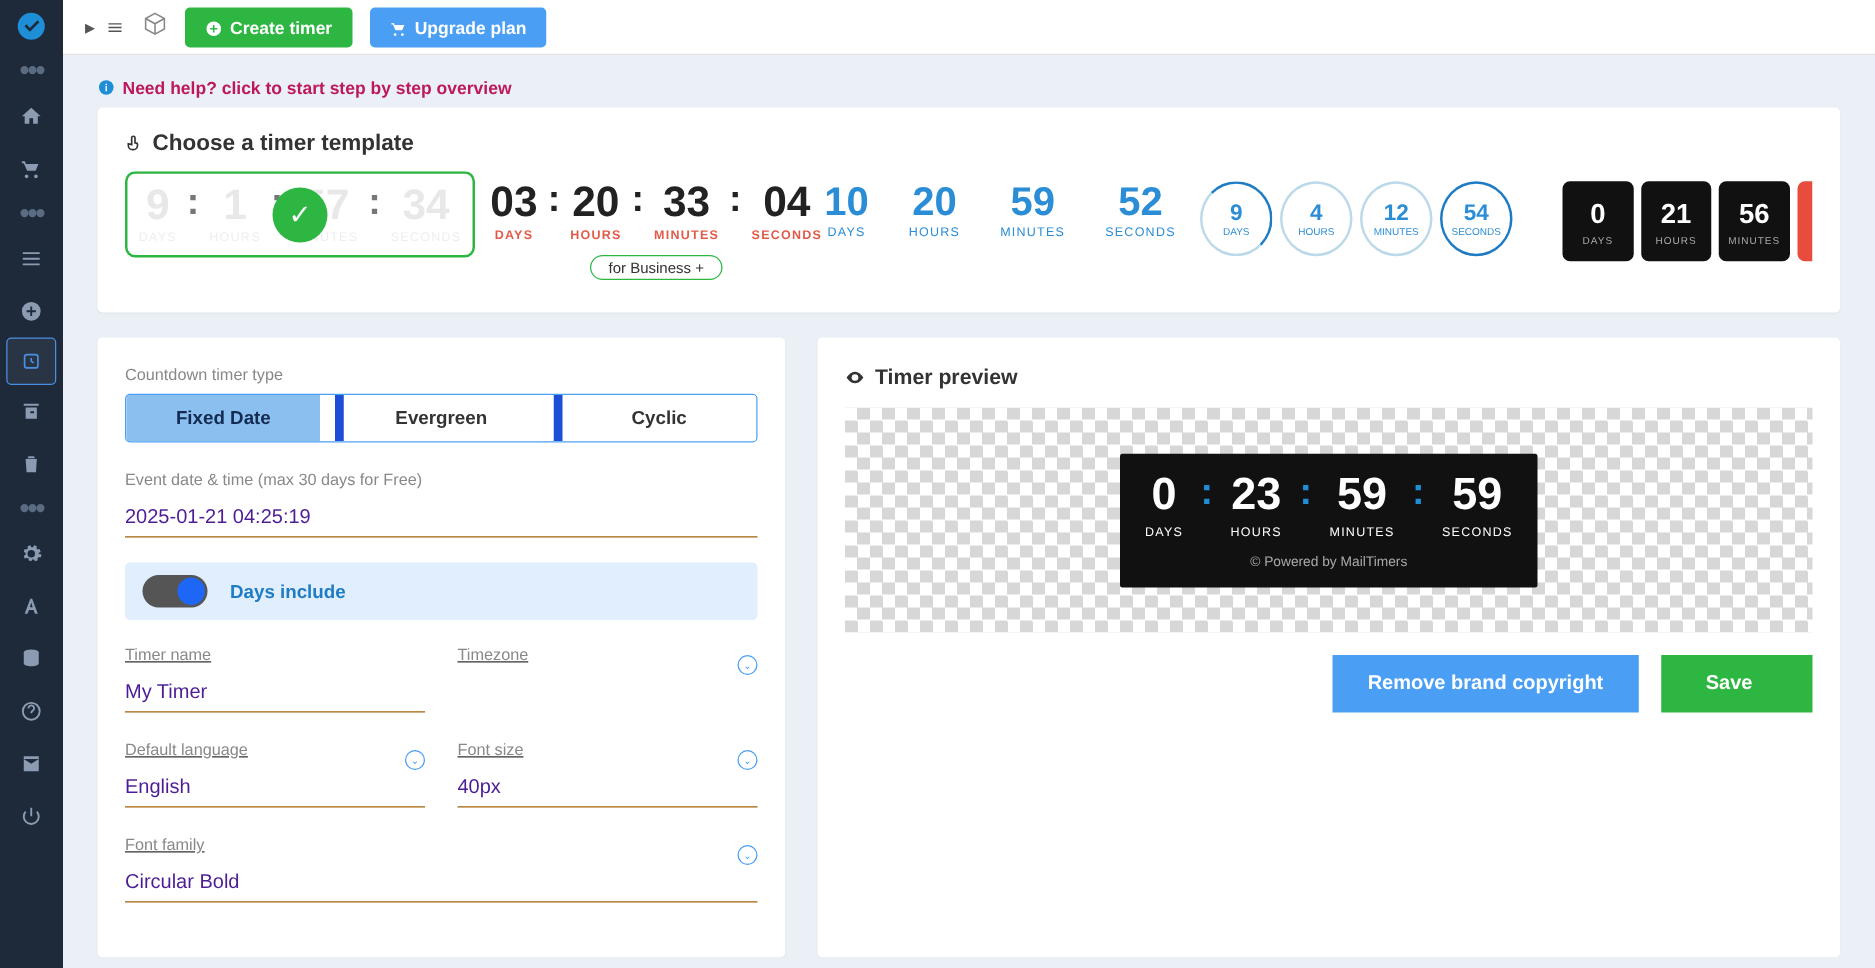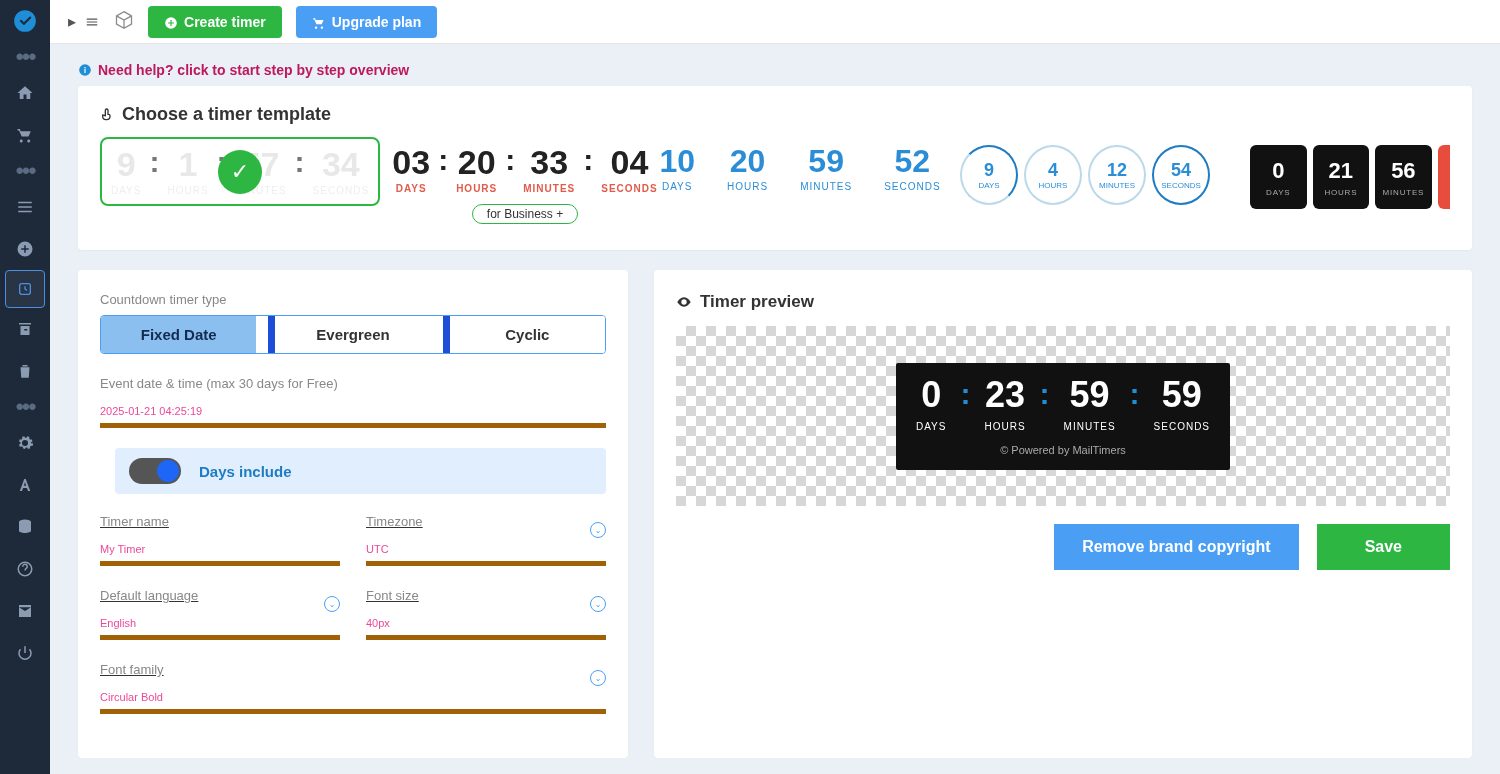--- a/index.html
+++ b/index.html
@@ -74,25 +74,25 @@
 .left-col, .right-col { background:#fff; border-radius:4px; padding:22px; box-shadow:0 1px 2px rgba(0,0,0,0.04);}
 .left-col { width:550px;}
 .right-col { flex:1;}
 
 .field-label { font-size:13px; color:#888; margin-bottom:8px; }
 .tabs { display:flex; border:1px solid #4a9ff5; border-radius:4px; overflow:hidden; margin-bottom:22px;}
 .tab { flex:1; padding:10px; text-align:center; font-size:15px; font-weight:600; cursor:pointer; background:#fff; color:#333;}
 .tab.active { background:#8bbff0; color:#132b50;}
 .tab + .tab { border-left:7px solid #1d4ed8;margin-left:12px;}
 
-.text-input { width:100%; border:none; border-bottom:5px solid #a16207; padding:6px 0; font-size:11px; font-weight:500; color:#ec4899; background:transparent; outline:none;}
+.text-input { width:100%; border:none; border-bottom:1px solid #a16207; padding:6px 0; font-size:16px; font-weight:500; color:#4c1d95; background:transparent; outline:none;}
 .select-wrap { position:relative;}
 .select-wrap .chev { position:absolute; right:0; top:8px; width:16px; height:16px; border:1.5px solid #4a9ff5; border-radius:50%; display:flex; align-items:center; justify-content:center; font-size:8px; color:#4a9ff5; }
 
-.toggle-row { background:#e1eefe; border-radius:4px; padding:10px 14px; display:flex; align-items:center; gap:18px; margin-bottom:20px;margin-left:15px;}
+.toggle-row { background:#e1eefe; border-radius:4px; padding:10px 14px; display:flex; align-items:center; gap:18px; margin-bottom:20px;}
 .toggle { width:52px; height:26px; background:#555; border-radius:999px; position:relative; cursor:pointer;}
 .toggle .knob { width:22px; height:22px; background:#1e66f5; border-radius:50%; position:absolute; right:2px; top:2px;}
 .toggle-label { color:#1e7cc4; font-weight:600; font-size:15px;}
 
 .form-row { display:flex; gap:26px; margin-bottom:22px;}
 .form-col { flex:1;text-decoration:underline;}
 
 .preview-title { font-weight:700; font-size:17px; display:flex; align-items:center; gap:8px; margin-bottom:14px;}
 .preview-canvas { width:100%; height:180px; background-image: repeating-conic-gradient(#d7d7d7 0% 25%, #fff 0% 50%); background-size:20px 20px; display:flex; align-items:center; justify-content:center; }
 .preview-timer { background:#111; border-radius:2px; padding:14px 20px; color:#fff; text-align:center;}
@@ -369,21 +369,20 @@
         <div class="toggle-label">Days include</div>
       </div>
 
       <div class="form-row">
         <div class="form-col">
           <div class="field-label">Timer name</div>
           <input class="text-input" value="My Timer" style="">
         </div>
         <div class="form-col select-wrap">
           <div class="field-label">Timezone</div>
-          <input class="text-input" readonly="" value="UTC" style="">
           <div class="chev">⌄</div>
         </div>
       </div>
 
       <div class="form-row">
         <div class="form-col select-wrap">
           <div class="field-label">Default language</div>
           <input class="text-input" readonly="" value="English" style="">
           <div class="chev">⌄</div>
         </div>
@@ -431,17 +430,17 @@
             <div class="pseg">
                 <div class="pnum">59</div>
                 <div class="plbl">SECONDS</div>
               </div>
           </div>
           <div class="powered">© Powered by MailTimers</div>
         </div>
       </div>
       <div class="preview-actions">
         <button class="btn btn-blue btn-lg">Remove brand copyright</button>
-        <button class="btn btn-green btn-lg" style="padding-left:48px;padding-right:48px;">Save</button>
+        <button class="btn btn-green btn-lg" style="padding-left:36px;padding-right:48px;">Save</button>
       </div>
     </div>
   </div>
 </div>
 
 </body></html>

